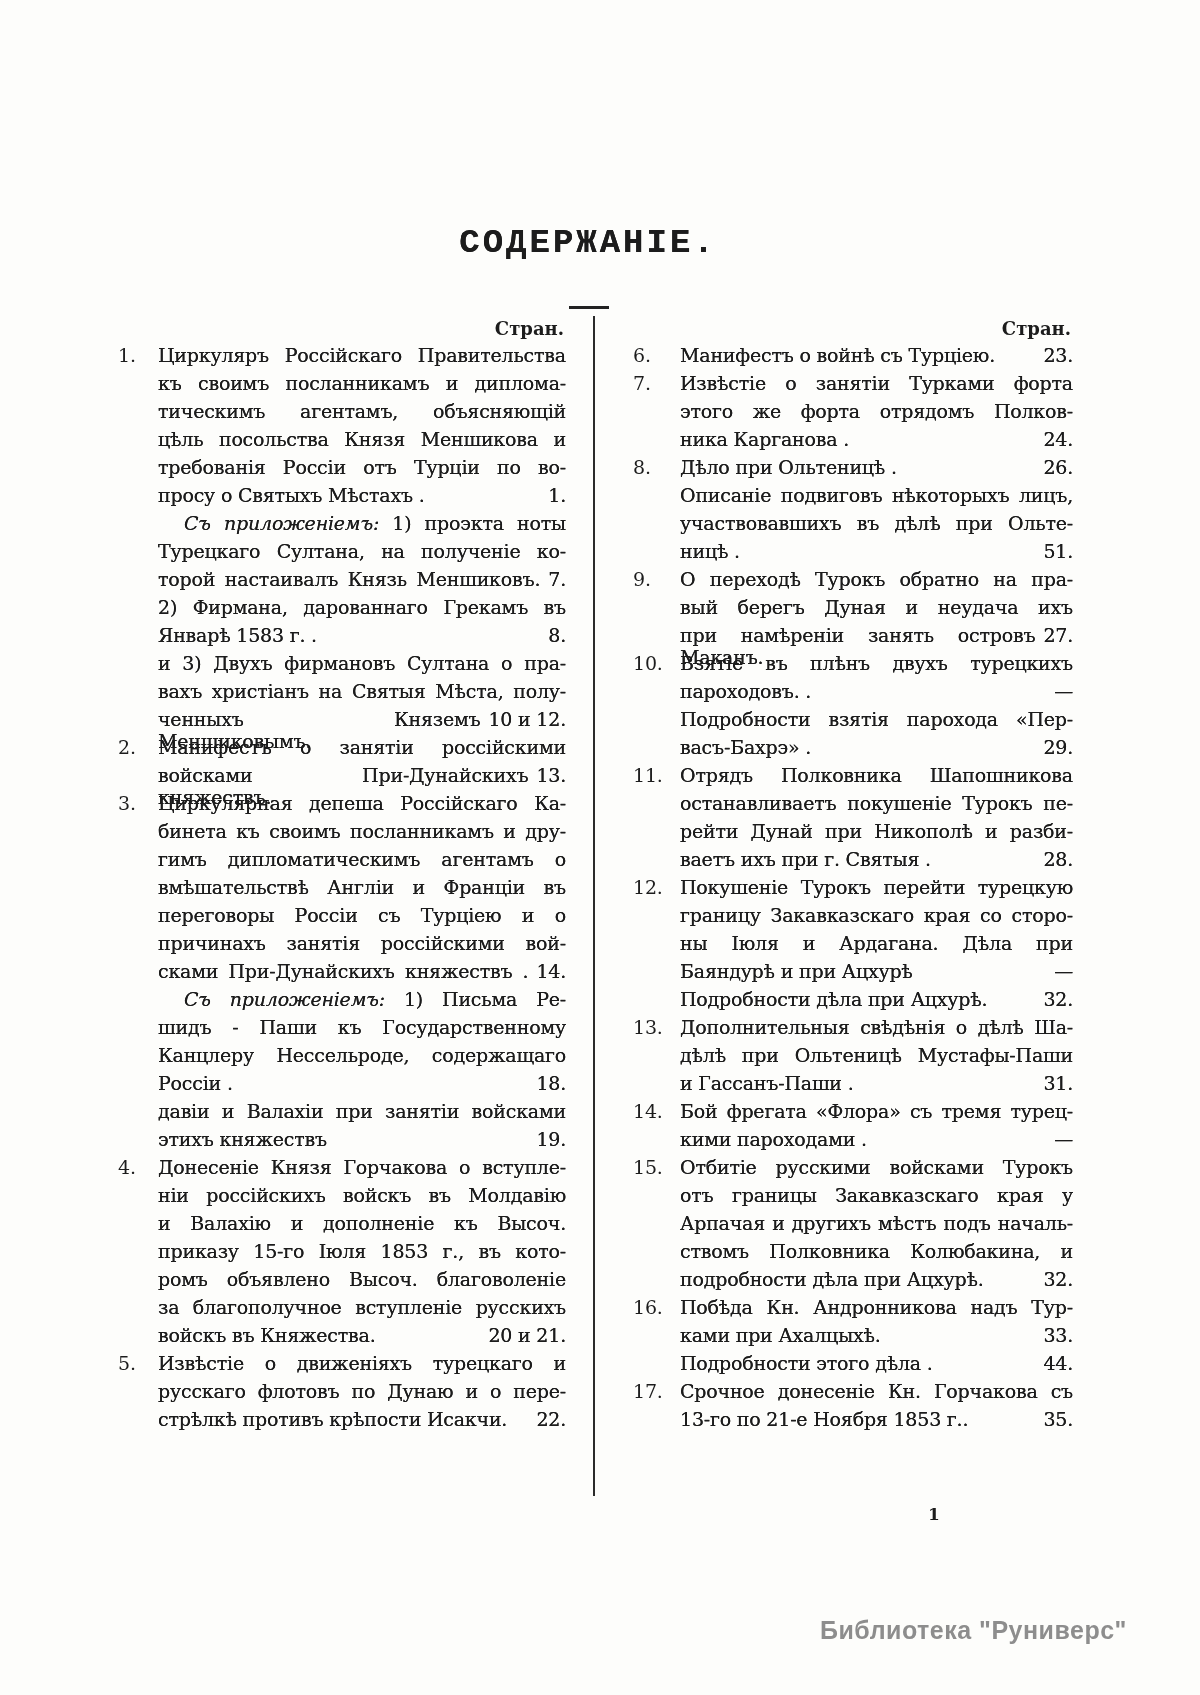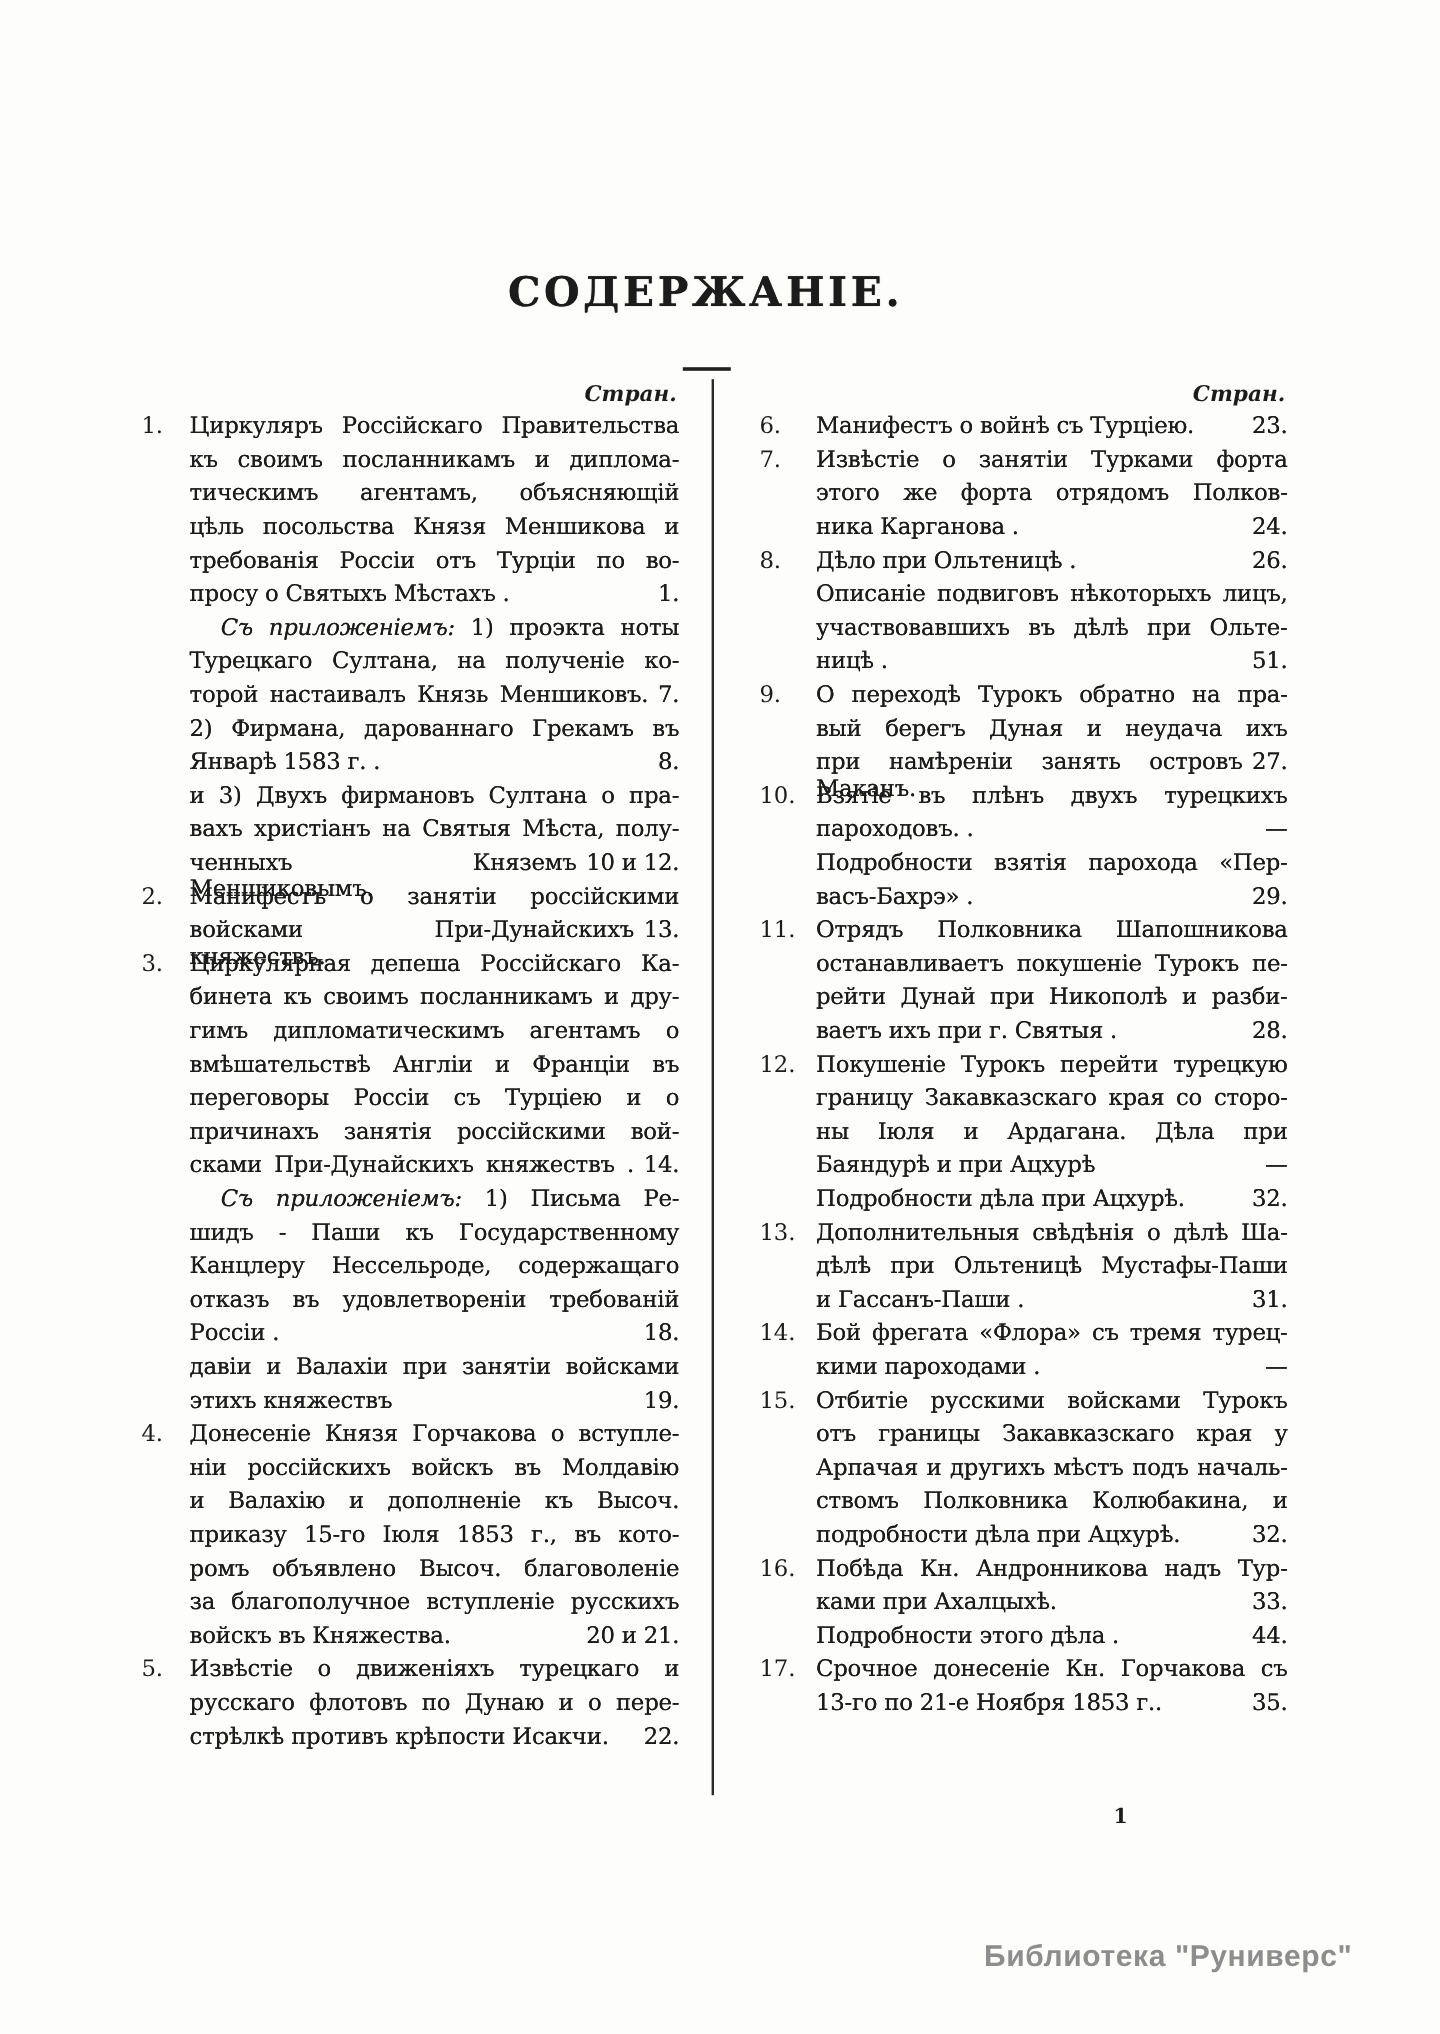--- a/index.html
+++ b/index.html
@@ -6,33 +6,34 @@
   .page{
     position:relative;width:1200px;height:1695px;margin:0 auto;
     background:#fdfdfb;color:#1c1c1c;
     font-family:"DejaVu Serif","Liberation Serif",serif;
     overflow:hidden;
   }
   .title{
     position:absolute;top:224px;left:0;width:1176px;margin:0;
     text-align:center;font-size:34px;font-weight:bold;letter-spacing:3px;
     text-shadow:0 0 .6px currentColor;
+    font-family:Liberation Mono, monospace;
   }
   .title-rule{
     position:absolute;top:306px;left:569px;width:40px;height:0;
     border-top:3px solid #222;
   }
   .divider{
     position:absolute;left:593px;top:316px;width:2px;height:1180px;background:#2a2a2a;
   }
   .col{position:absolute;top:318px;font-size:19px;letter-spacing:-0.2px;}
   .col-left{left:118px;width:448px;}
   .col-right{left:633px;width:440px;}
   .col-header{
-    height:26px;text-align:right;font-style:italic;font-weight:bold;
+    height:26px;text-align:right;font-weight:bold;
     font-size:18px;padding-right:2px;letter-spacing:0;
   }
   .line{display:flex;align-items:baseline;height:28px;white-space:nowrap;}
   .num{flex:none;width:40px;}
   .col-right .num{width:47px;}
   .txt{flex:1 1 auto;min-width:0;white-space:normal;text-shadow:0 0 .4px currentColor;}
   .txt.j{text-align:justify;text-align-last:justify;}
   .txt.ind{padding-left:26px;}
   .pg{flex:none;margin-left:8px;text-align:center;white-space:nowrap;text-shadow:0 0 .4px currentColor;}
   .signature{
@@ -160,24 +161,20 @@
         <div class="line">
           <span class="num"></span>
           <span class="txt j">шидъ - Паши къ Государственному</span>
         </div>
         <div class="line">
           <span class="num"></span>
           <span class="txt j">Канцлеру Нессельроде, содержащаго</span>
         </div>
         <div class="line">
           <span class="num"></span>
-          <span class="txt j">отказъ въ удовлетвореніи требованій</span>
-        </div>
-        <div class="line">
-          <span class="num"></span>
           <span class="txt">Россіи                                   .</span>
           <span class="pg">18.</span>
         </div>
         <div class="line">
           <span class="num"></span>
           <span class="txt j">давіи и Валахіи при занятіи войсками</span>
         </div>
         <div class="line">
           <span class="num"></span>
           <span class="txt">этихъ княжествъ</span>

